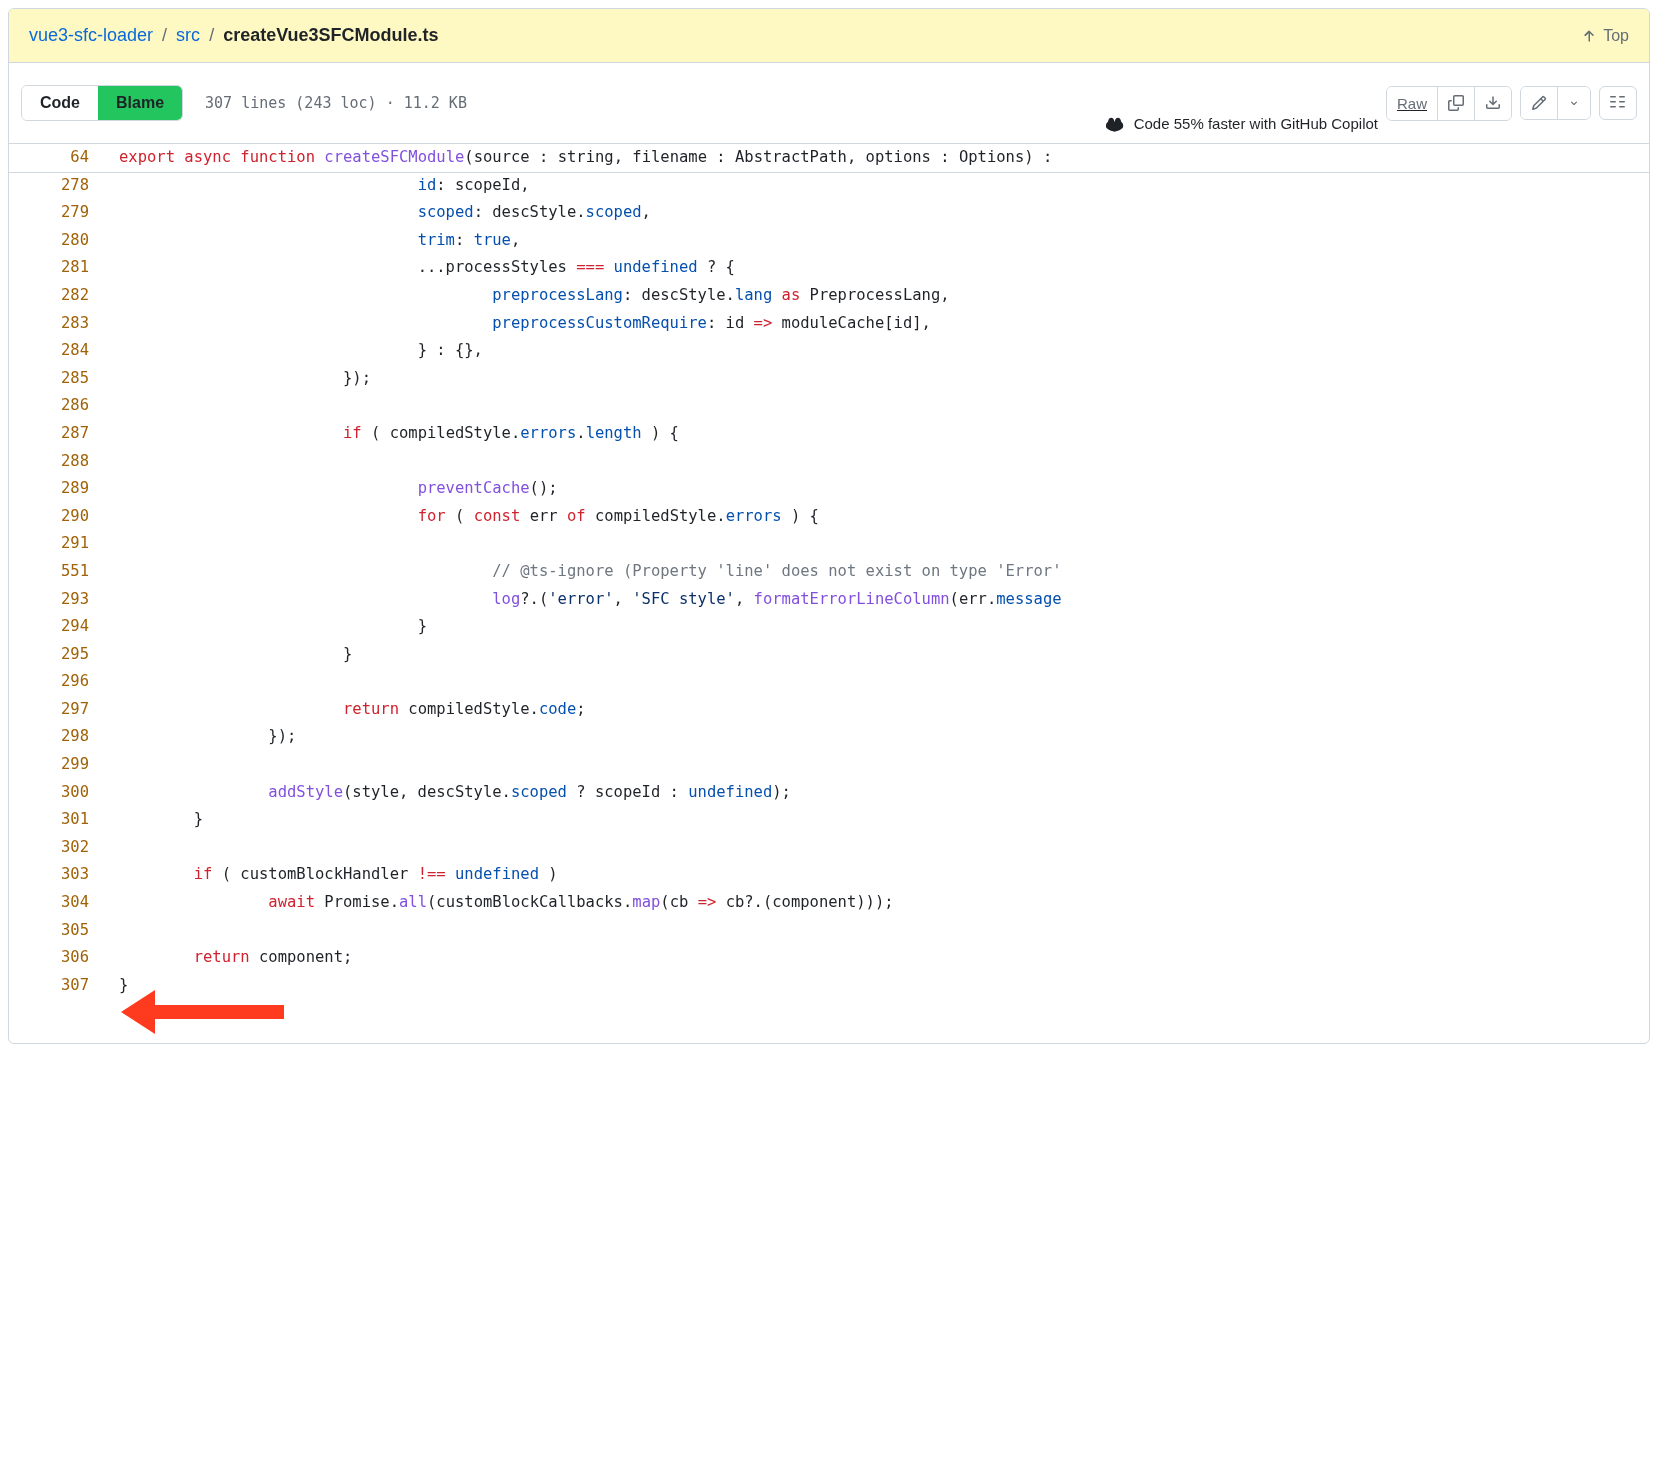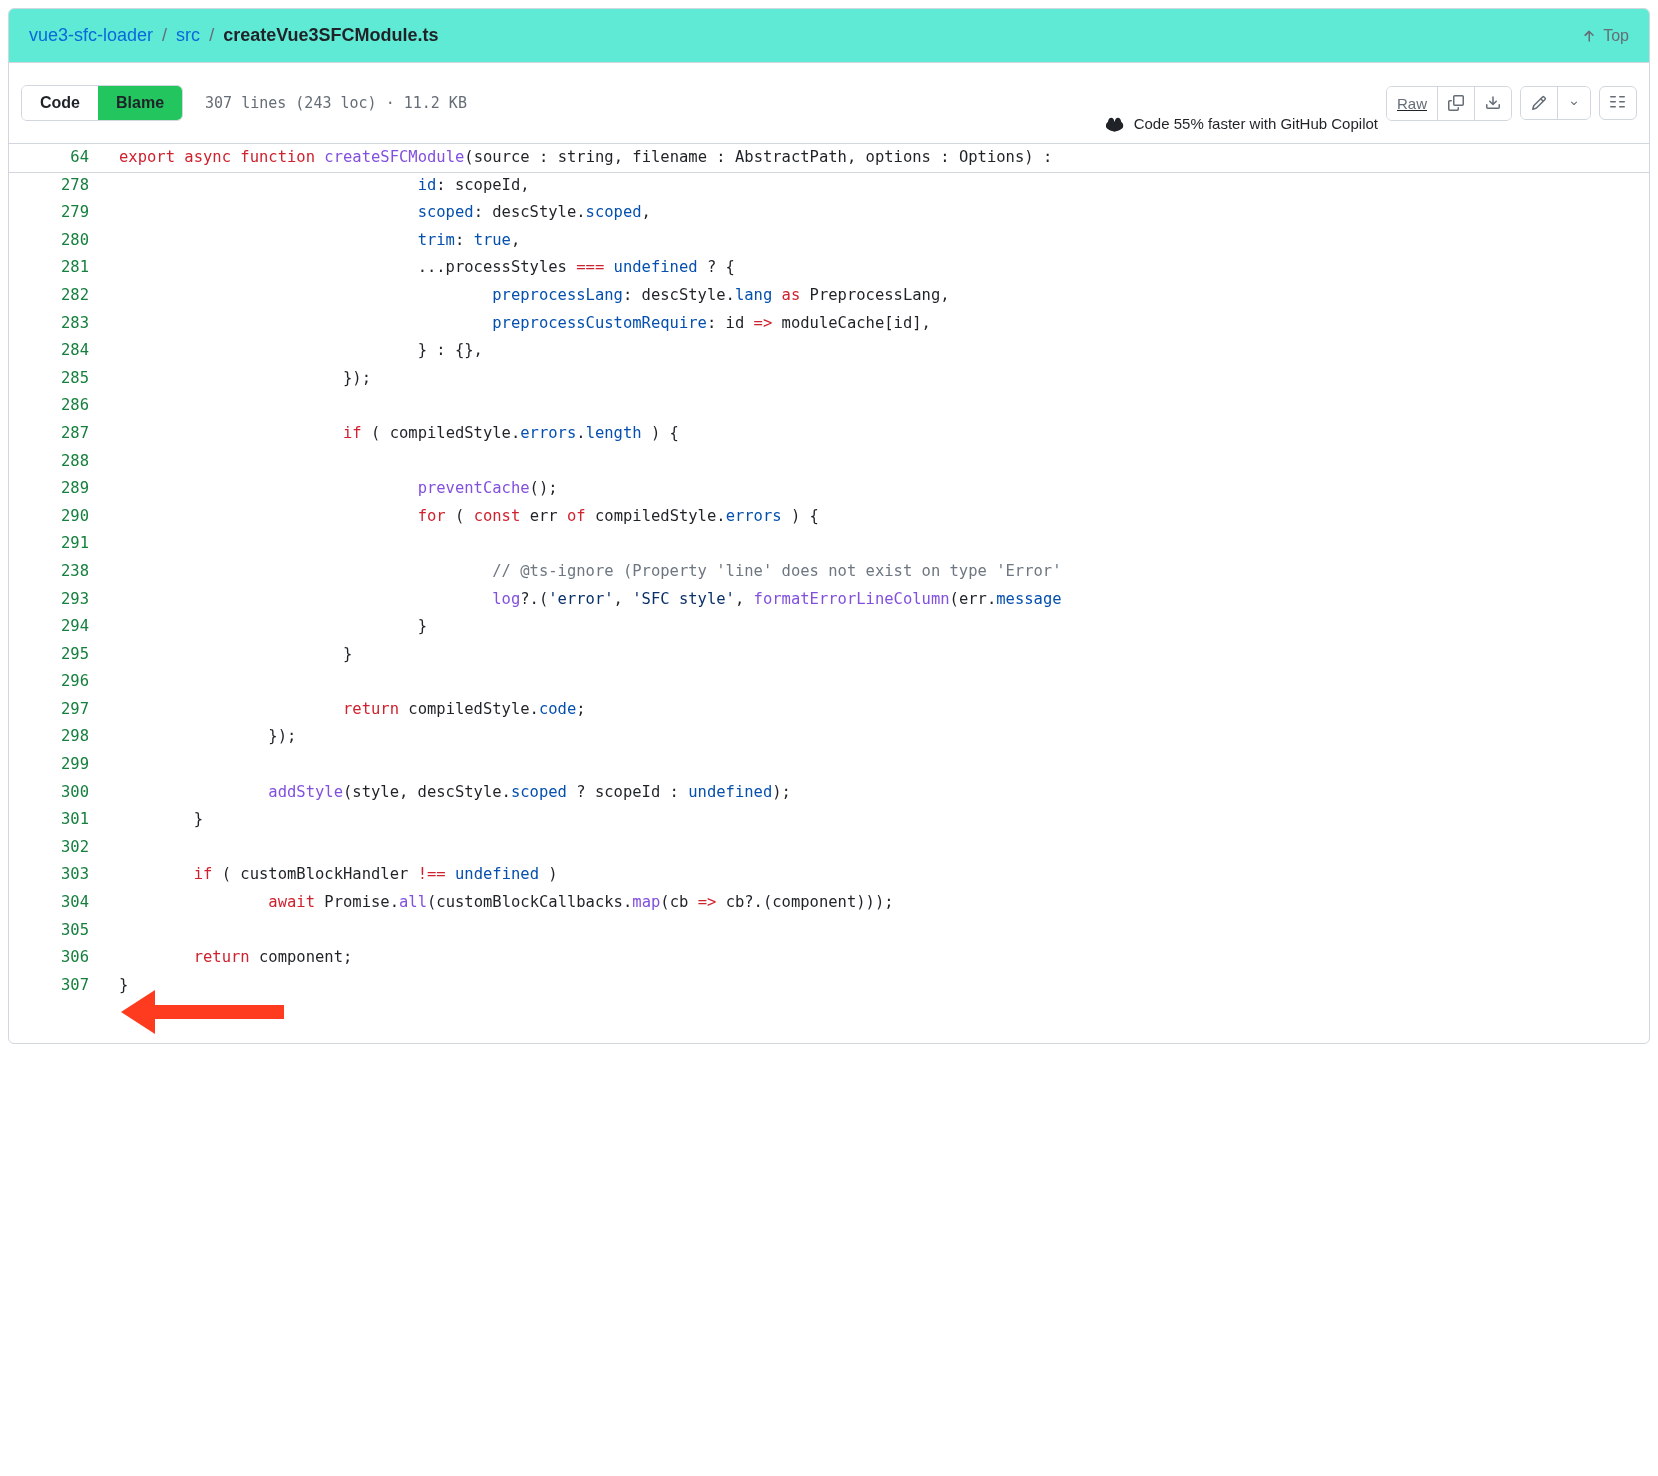--- a/index.html
+++ b/index.html
@@ -13,21 +13,21 @@
   border: 1px solid #d0d7de;
   border-radius: 6px;
   margin: 8px;
   overflow: hidden;
 }
 .header-bar {
   display: flex;
   justify-content: space-between;
   align-items: center;
   padding: 16px 20px;
-  background: #5eead4;
+  background: #fef9c3;
   border-bottom: 1px solid #d0d7de;
 }
 .breadcrumb {
   font-size: 18px;
   font-weight: 400;
 }
 .breadcrumb a { color: #0969da; text-decoration: none; }
 .breadcrumb .sep { color: #656d76; margin: 0 4px; }
 .breadcrumb .current { font-weight: 600; color: #1f2328; }
 .top-link {
@@ -113,21 +113,21 @@
 }
 .sticky-line {
   display: flex;
   box-shadow: 0 1px 0 #d0d7de;
 }
 .code-line { display: flex; }
 .gutter {
   width: 100px;
   text-align: right;
   padding-right: 20px;
-  color: #15803d;
+  color: #a16207;
   user-select: none;
   flex-shrink: 0;
 }
 .code-content {
   white-space: pre;
   flex: 1;
   padding-left: 10px;
 }
 
 .kw { color: #cf222e; }
@@ -290,21 +290,21 @@
       </div>
     <div class="code-line">
         <div class="gutter">290</div>
         <div class="code-content">                                <span class="kw">for</span><span> ( </span><span class="kw">const</span><span> err </span><span class="kw">of</span><span> compiledStyle.</span><span class="prop">errors</span><span> ) {</span></div>
       </div>
     <div class="code-line">
         <div class="gutter">291</div>
         <div class="code-content"></div>
       </div>
     <div class="code-line">
-        <div class="gutter">238</div>
+        <div class="gutter">551</div>
         <div class="code-content">                                        <span class="cm">// @ts-ignore (Property 'line' does not exist on type 'Error'</span></div>
       </div>
     <div class="code-line">
         <div class="gutter">293</div>
         <div class="code-content">                                        <span class="fn">log</span><span>?.(</span><span class="str">'error'</span><span>, </span><span class="str">'SFC style'</span><span>, </span><span class="fn">formatErrorLineColumn</span><span>(err.</span><span class="prop">message</span></div>
       </div>
     <div class="code-line">
         <div class="gutter">294</div>
         <div class="code-content">                                <span>}</span></div>
       </div>

